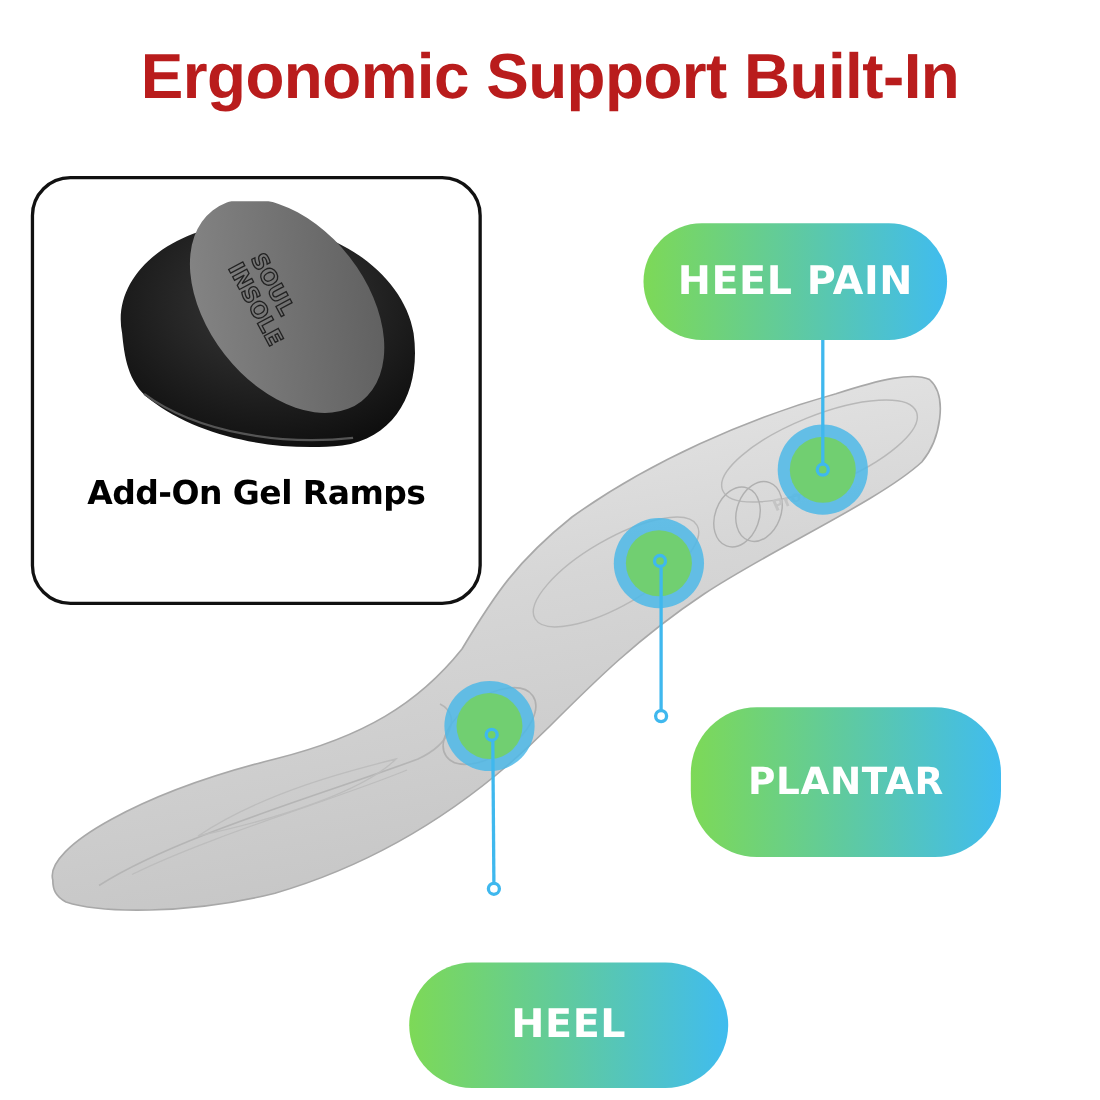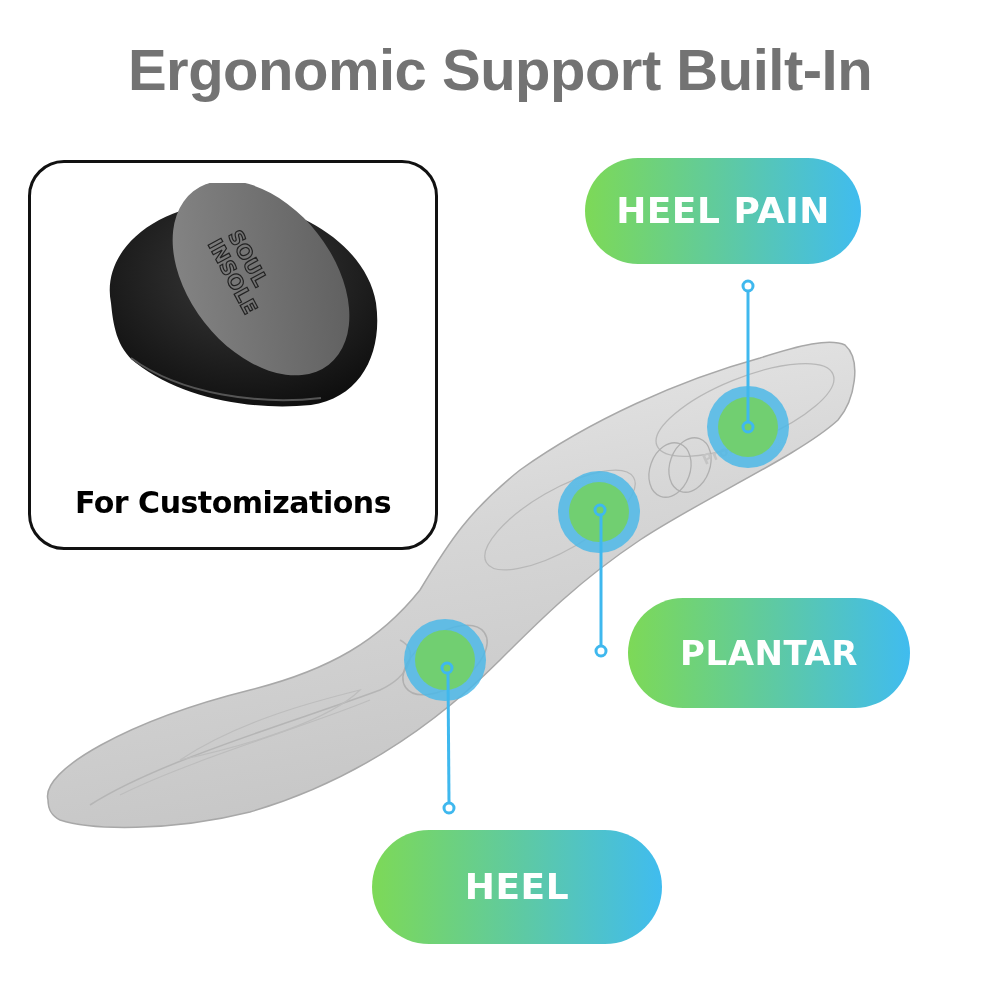--- a/index.html
+++ b/index.html
@@ -1,44 +1,44 @@
 <!DOCTYPE html>
 <html><head>
 <meta charset="utf-8">
 <style>
   html, body { margin:0; padding:0; background:#ffffff; }
   body { width:1000px; height:1000px; position:relative; overflow:hidden; font-family:"DejaVu Sans", sans-serif; }
   .title {
     position:absolute; left:0; top:30px; width:1000px; text-align:center;
     font-family:"Liberation Sans", sans-serif; font-weight:bold; font-size:58px;
-    color:#737373; letter-spacing:-0.5px; line-height:80px;
+    color:#b91c1c; letter-spacing:-0.5px; line-height:80px;
   }
   .promo-box {
     position:absolute; left:28px; top:160px; width:410px; height:390px;
     border:3px solid #111; border-radius:36px; background:#fff; box-sizing:border-box;
   }
   .promo-box .ramp { position:absolute; left:60px; top:20px; width:310px; height:230px; }
   .caption {
     position:absolute; left:0; width:100%; text-align:center;
     font-family:"DejaVu Sans", sans-serif; font-weight:bold; font-size:30px; color:#000;
     letter-spacing:-0.5px;
   }
   .caption.l1 { top:268px; }
   .caption.l2 { top:322px; }
   .insole { position:absolute; left:0; top:0; width:1000px; height:1000px; }
   .pill {
     position:absolute; border-radius:60px;
     background:linear-gradient(90deg, #7dd957 0%, #5fcaa0 50%, #40bcef 100%);
     color:#fff; font-family:"DejaVu Sans", sans-serif; font-weight:bold;
     display:flex; flex-direction:column; align-items:center; justify-content:center;
-    text-align:center; letter-spacing:0.5px;
+    text-align:center; letter-spacing:0.5px;margin-top:45px;
   }
   .pill span { display:block; line-height:1.12; }
   .pill-heel { left:585px; top:158px; width:276px; height:106px; font-size:36px; }
-  .pill-plantar { left:628px; top:598px; width:282px; height:110px; font-size:34px; }
+  .pill-plantar { left:628px; top:598px; width:282px; height:136px; font-size:34px; }
   .pill-forefoot { left:372px; top:830px; width:290px; height:114px; font-size:36px; }
   .overlay { position:absolute; left:0; top:0; width:1000px; height:1000px; pointer-events:none; }
 </style>
 </head>
 <body>
 
 <div class="title">Ergonomic Support Built-In</div>
 
 <div class="promo-box">
   <svg class="ramp" viewBox="0 0 310 230">
@@ -53,21 +53,21 @@
       </linearGradient>
     </defs>
     <path d="M20 120 C 10 70, 60 25, 130 20 C 200 15, 275 60, 285 120 C 292 170, 270 215, 220 222 C 160 228, 90 215, 45 180 C 25 165, 22 140, 20 120 Z" fill="url(#rampShade)"></path>
     <path d="M40 175 C 90 212, 170 222, 230 215" stroke="#555" stroke-width="2" fill="none"></path>
     <ellipse cx="170" cy="95" rx="72" ry="110" transform="rotate(-38 170 95)" fill="url(#padShade)"></ellipse>
     <g transform="translate(150 90) rotate(62)" fill="none" stroke="#222" stroke-width="2">
       <text x="-40" y="-6" font-family="DejaVu Sans, sans-serif" font-weight="bold" font-size="20" fill="none" stroke="#222" stroke-width="1.2">SOUL</text>
       <text x="-42" y="16" font-family="DejaVu Sans, sans-serif" font-weight="bold" font-size="20" fill="none" stroke="#222" stroke-width="1.2">INSOLE</text>
     </g>
   </svg>
-  <div class="caption l2">For Customizations</div>
+  <div class="caption l1">Add-On Gel Ramps</div>
 </div>
 
 <svg class="insole" viewBox="0 0 1000 1000">
   <defs>
     <linearGradient id="insoleShade" x1="0" y1="0" x2="0.3" y2="1">
       <stop offset="0" stop-color="#ececec"></stop>
       <stop offset="0.5" stop-color="#d6d6d6"></stop>
       <stop offset="1" stop-color="#c6c6c6"></stop>
     </linearGradient>
   </defs>

